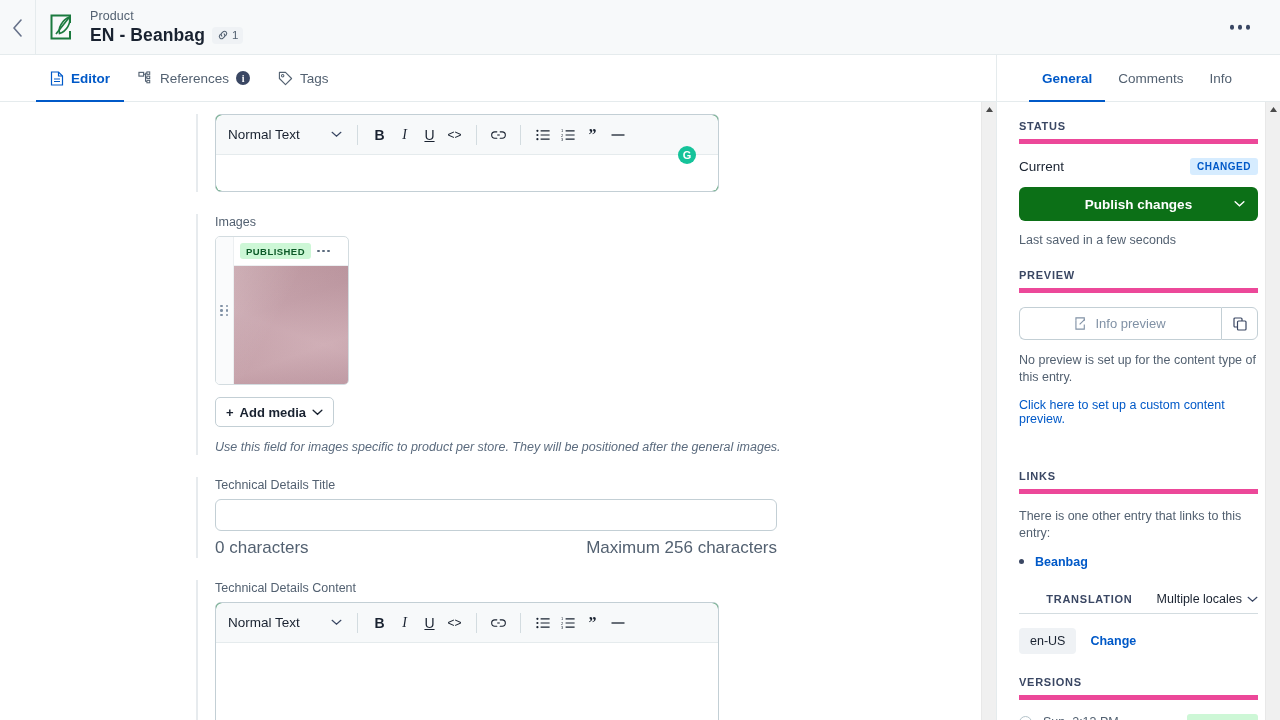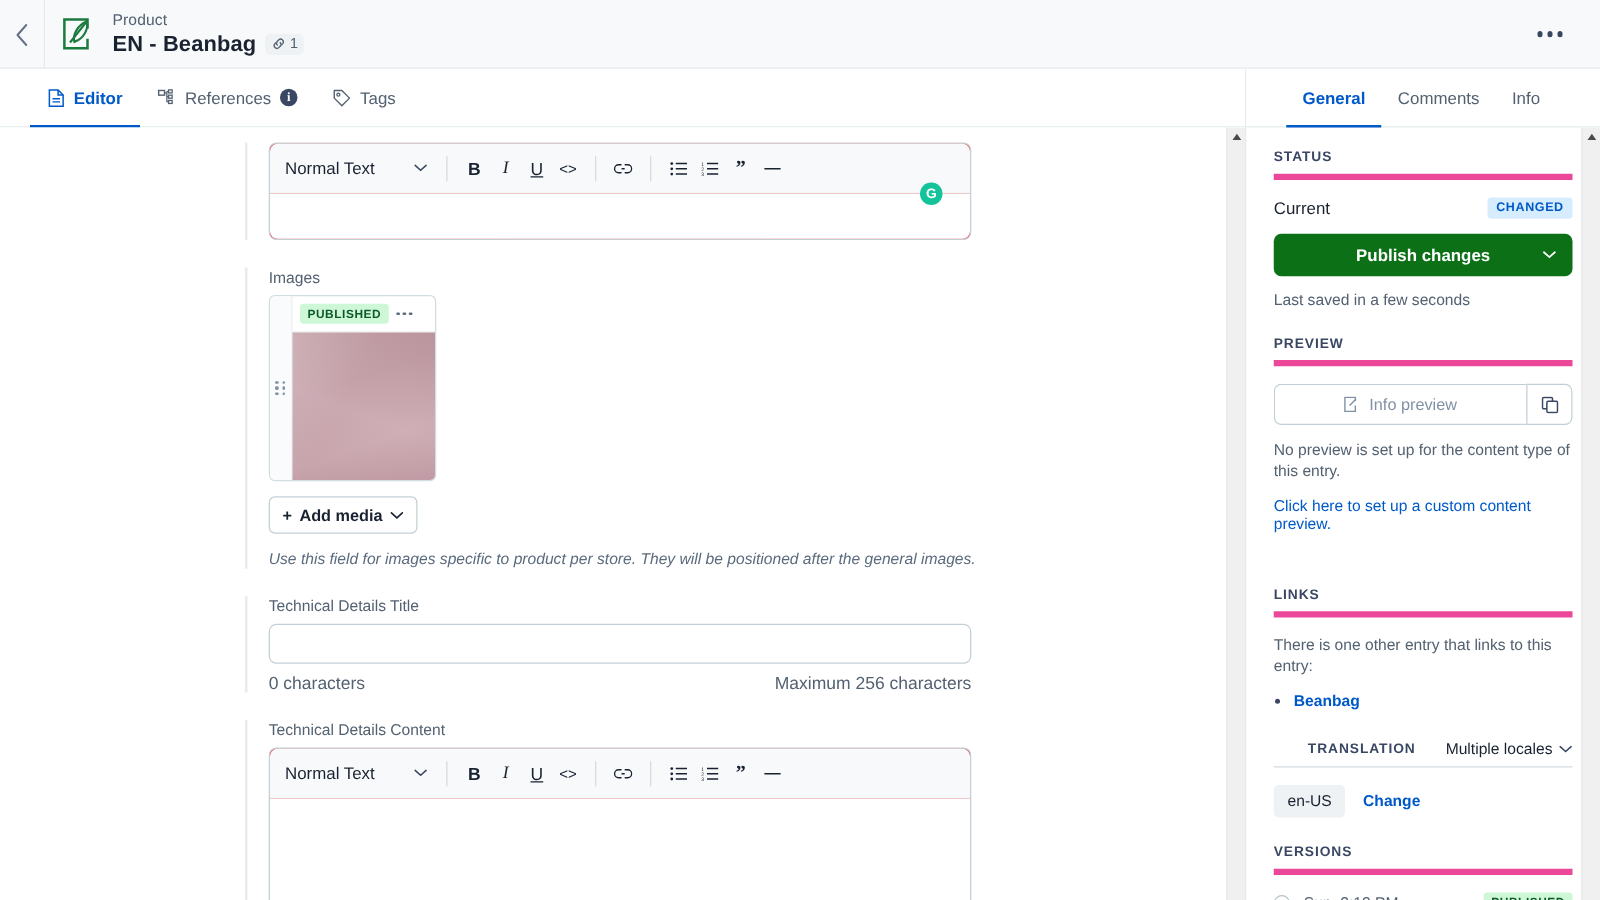--- a/index.html
+++ b/index.html
@@ -45,21 +45,21 @@
 
   
   .body-split { flex: 1; display: flex; min-height: 0; }
   .left-pane { width: 996px; display: flex; flex-direction: column; min-height:0; background:#fff; }
   .right-pane { width: 284px; background: #fff; display: flex; flex-direction: column; min-height:0;
                 border-left: 1px solid #e5ebed; }
 
   
   .tabs {
     height: 47px; min-height:47px; display: flex; align-items: stretch;
-    border-bottom: 1px solid #e5ebed; background: #fff; padding-left: 24px;
+    border-bottom: 1px solid #e5ebed; background: #fff; padding-left: 36px;
   }
   .tab {
     display: flex; align-items: center; gap: 7px; padding: 0 14px;
     font-size: 13.5px; color: #536171; cursor: pointer;
     border-bottom: 2px solid transparent; position: relative; top:1px;
   }
   .tab.active { color: #0059c8; border-bottom-color: #0059c8; font-weight: 600; }
   .tab .ico { display: inline-flex; align-items: center; }
   .info-dot {
     width: 14px; height: 14px; border-radius: 50%; background: #3a4763;
@@ -78,21 +78,21 @@
   }
   .editor-inner { padding: 12px 0 0 196px; width: 100%; }
   .field { position: relative; margin-bottom: 22px; padding-left: 19px; }
   .field::before {
     content: ""; position: absolute; left: 0; top: 0; bottom: 0;
     width: 2px; background: #e7ebee;
   }
   .field-label { font-size: 12.5px; color: #536171; margin-bottom: 6px; line-height:16px;}
 
   
-  .rte { border: 1px solid #c3cfd5; border-radius: 6px; background: #ef4444; width: 562px; }
+  .rte { border: 1px solid #c3cfd5; border-radius: 6px; background: #15803d; width: 504px; }
   .rte-toolbar {
     height: 40px; display: flex; align-items: center; gap: 0;
     border-bottom: 1px solid #e5ebed; background: #f7f9fa;
     border-radius: 6px 6px 0 0; padding: 0 10px;
   }
   .rte-select {
     display: flex; align-items: center; justify-content: space-between;
     width: 122px; font-size: 13.5px; color: #192230; cursor: pointer;
     padding: 0 6px 0 2px;
   }
@@ -145,21 +145,21 @@
   }
   .field-help { font-size: 12.5px; color: #5b6b7e; font-style: italic; margin-top: 12px; line-height: 16px;}
 
   
   .text-input {
     width: 562px; height: 32px; border: 1px solid #c3cfd5; border-radius: 6px;
     background: #fff; padding: 0 10px; font-size: 13.5px; color: #192230;
     font-family: "Liberation Sans", sans-serif;
   }
   .char-row { width: 562px; display: flex; justify-content: space-between; margin-top: 7px; }
-  .char-row span { font-size: 14px; color: #536171; }
+  .char-row span { font-size: 17px; color: #536171; }
 
   
   .side-scroll { flex: 1; overflow: hidden; padding: 18px 22px 0 22px; position: relative; }
   .sec-head {
     font-size: 11px; font-weight: 700; letter-spacing: 0.75px; color: #3a4763;
     padding-bottom: 7px; border-bottom: 5px solid #ec4899; margin-bottom: 14px;
   }
   .status-row { display: flex; align-items: center; justify-content: space-between; margin-bottom: 12px; }
   .status-label { font-size: 13.5px; color: #192230; }
   .badge-changed {

